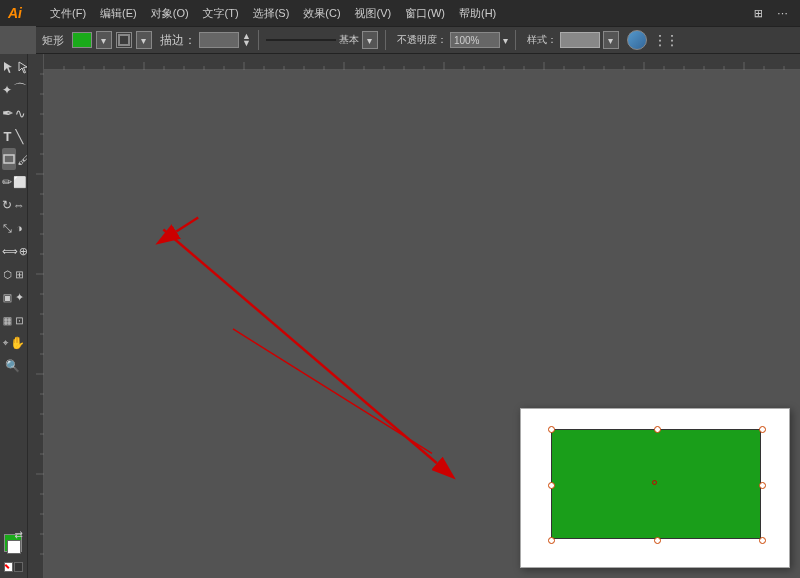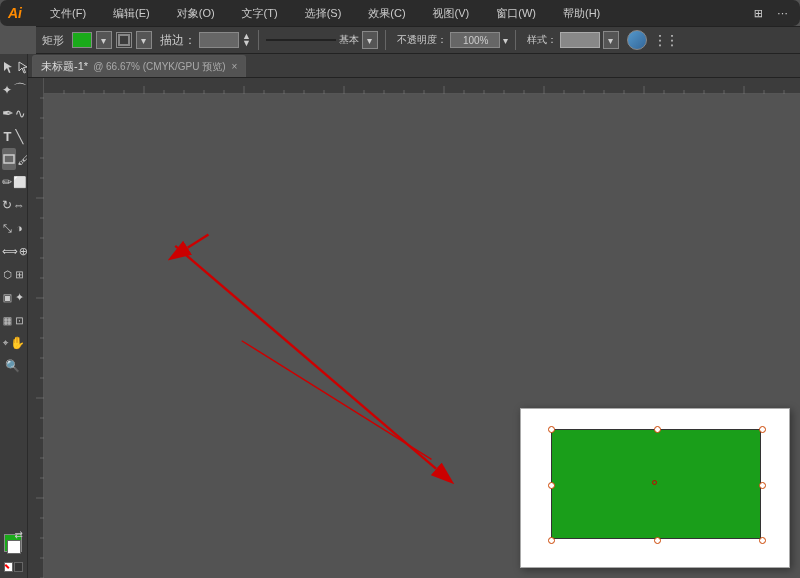--- a/index.html
+++ b/index.html
@@ -6,32 +6,31 @@
     body { width: 800px; height: 578px; overflow: hidden; font-family: Arial, sans-serif; font-size: 11px; background: #535353; }
 
     
     #title-bar {
       height: 26px;
       background: #2b2b2b;
       display: flex;
       align-items: center;
       padding: 0 8px;
       gap: 8px;
-      border-radius: 7px;
     }
     #ai-logo {
       color: #FF8B00;
       font-size: 14px;
       font-weight: bold;
       font-style: italic;
       width: 28px;
     }
     .menu-bar {
       display: flex;
-      gap: 15px;
+      gap: 2px;
       flex: 1;
     }
     .menu-item {
       color: #cccccc;
       font-size: 11px;
       padding: 2px 6px;
       cursor: pointer;
       border-radius: 2px;
     }
     .title-right {
@@ -117,21 +116,21 @@
     .opacity-label { color: #ccc; font-size: 10px; }
     .opacity-input {
       width: 50px;
       height: 16px;
       background: #666;
       border: 1px solid #888;
       color: #ccc;
       font-size: 10px;
       display: flex;
       align-items: center;
-      padding: 0 12px;
+      padding: 0 3px;
     }
     .style-section {
       display: flex;
       align-items: center;
       gap: 3px;
       margin-left: 4px;
     }
     .style-label { color: #ccc; font-size: 10px; }
     .style-box {
       width: 40px;
@@ -532,29 +531,20 @@
             <div style="position:absolute;top:0;left:0;width:100%;height:2px;background:red;transform:rotate(45deg);transform-origin:0 0;"></div>
           </div>
         </div>
         <div class="color-mini" style="background:#333;border:1px solid #666;"></div>
       </div>
     </div>
   </div>
 
   <div id="content">
 
-    <div id="tab-bar">
-      <div class="tab">
-        <span>
-          <span>未标题-1*</span>
-          <span style="font-size:10px;color:#aaa;margin-left:2px;">@ 66.67% (CMYK/GPU 预览)</span>
-        </span>
-        <span class="tab-close">×</span>
-      </div>
-    </div>
 
     <div id="canvas-area">
 
       <div id="ruler-left">
         <svg width="16" height="100%" style="overflow:hidden;">
 
           <line x1="12" y1="20" x2="16" y2="20" stroke="#888" stroke-width="0.5"></line>
           <line x1="12" y1="40" x2="16" y2="40" stroke="#888" stroke-width="0.5"></line>
           <line x1="12" y1="60" x2="16" y2="60" stroke="#888" stroke-width="0.5"></line>
           <line x1="12" y1="80" x2="16" y2="80" stroke="#888" stroke-width="0.5"></line>

